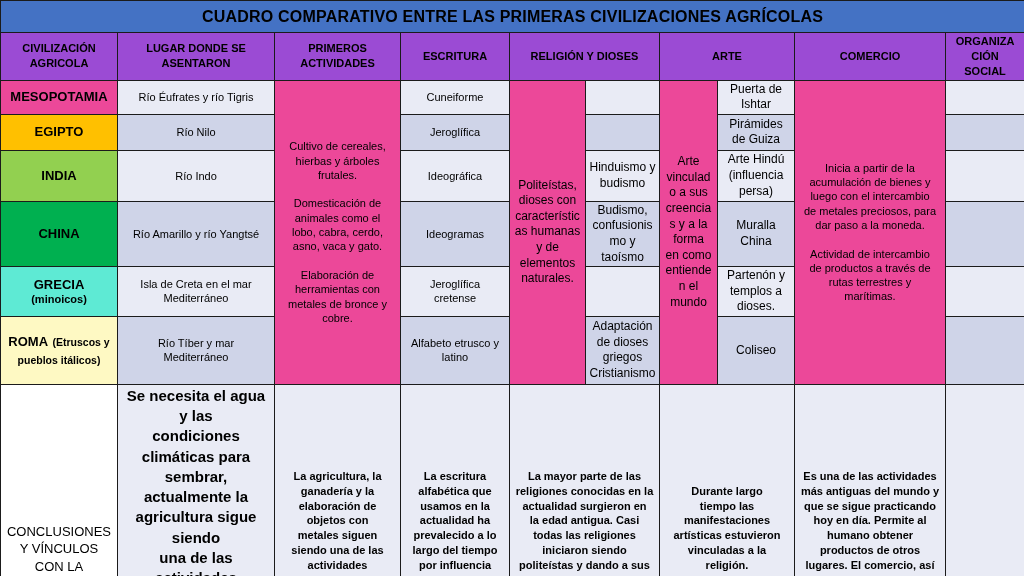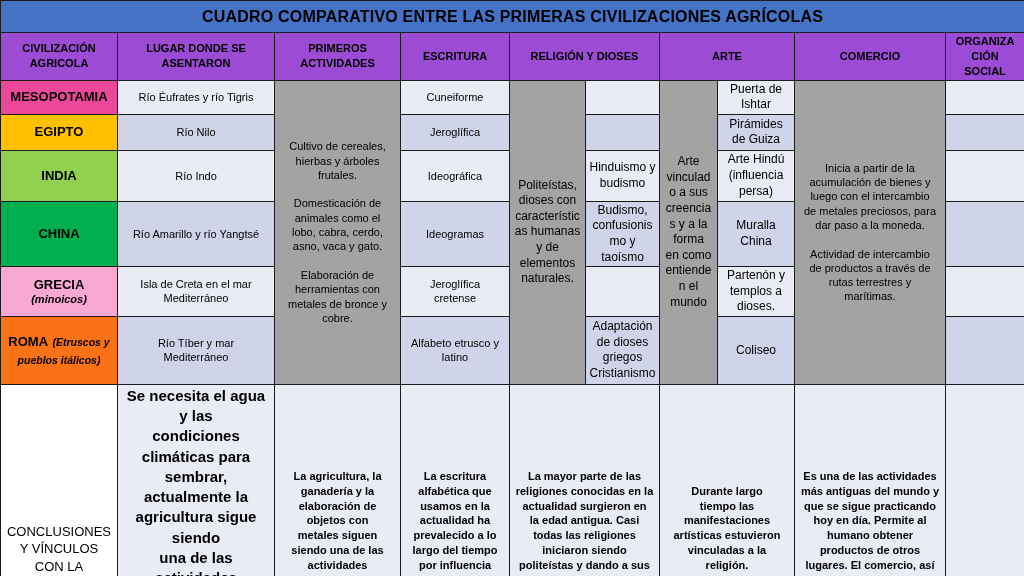--- a/index.html
+++ b/index.html
@@ -29,31 +29,31 @@
     letter-spacing:.2px;
   }
   .hdr{
     background:#9B4BD4;
     font-weight:bold;
     font-size:11px;
     line-height:1.35;
   }
   .band-l{background:#E9EBF5;}
   .band-d{background:#CFD4E8;}
-  .merged{background:#a3a3a3;}
+  .merged{background:#ec4899;}
   .body-txt{font-size:11px;line-height:1.3;}
   .narrow-txt{font-size:12px;line-height:1.3;}
   .civ{font-weight:bold;font-size:13px;line-height:1.2;}
-  .civ-sub{font-weight:bold;font-size:10.5px;line-height:1.2;font-style:italic;}
+  .civ-sub{font-weight:bold;font-size:10.5px;line-height:1.2;}
   .clr-meso{background:#ec4899;}
   .clr-egipto{background:#FFC000;}
   .clr-india{background:#92D050;margin-top:11px;}
   .clr-china{background:#00B050;}
-  .clr-grecia{background:#f9a8d4;}
-  .clr-roma{background:#f97316;}
+  .clr-grecia{background:#5eead4;}
+  .clr-roma{background:#fef9c3;}
   .concl{
     background:#E9EBF5;
     font-weight:bold;
     font-size:11px;
     line-height:1.35;
   }
   .concl-label{
     background:#FFFFFF;
     font-weight:normal;
     font-size:13px;

